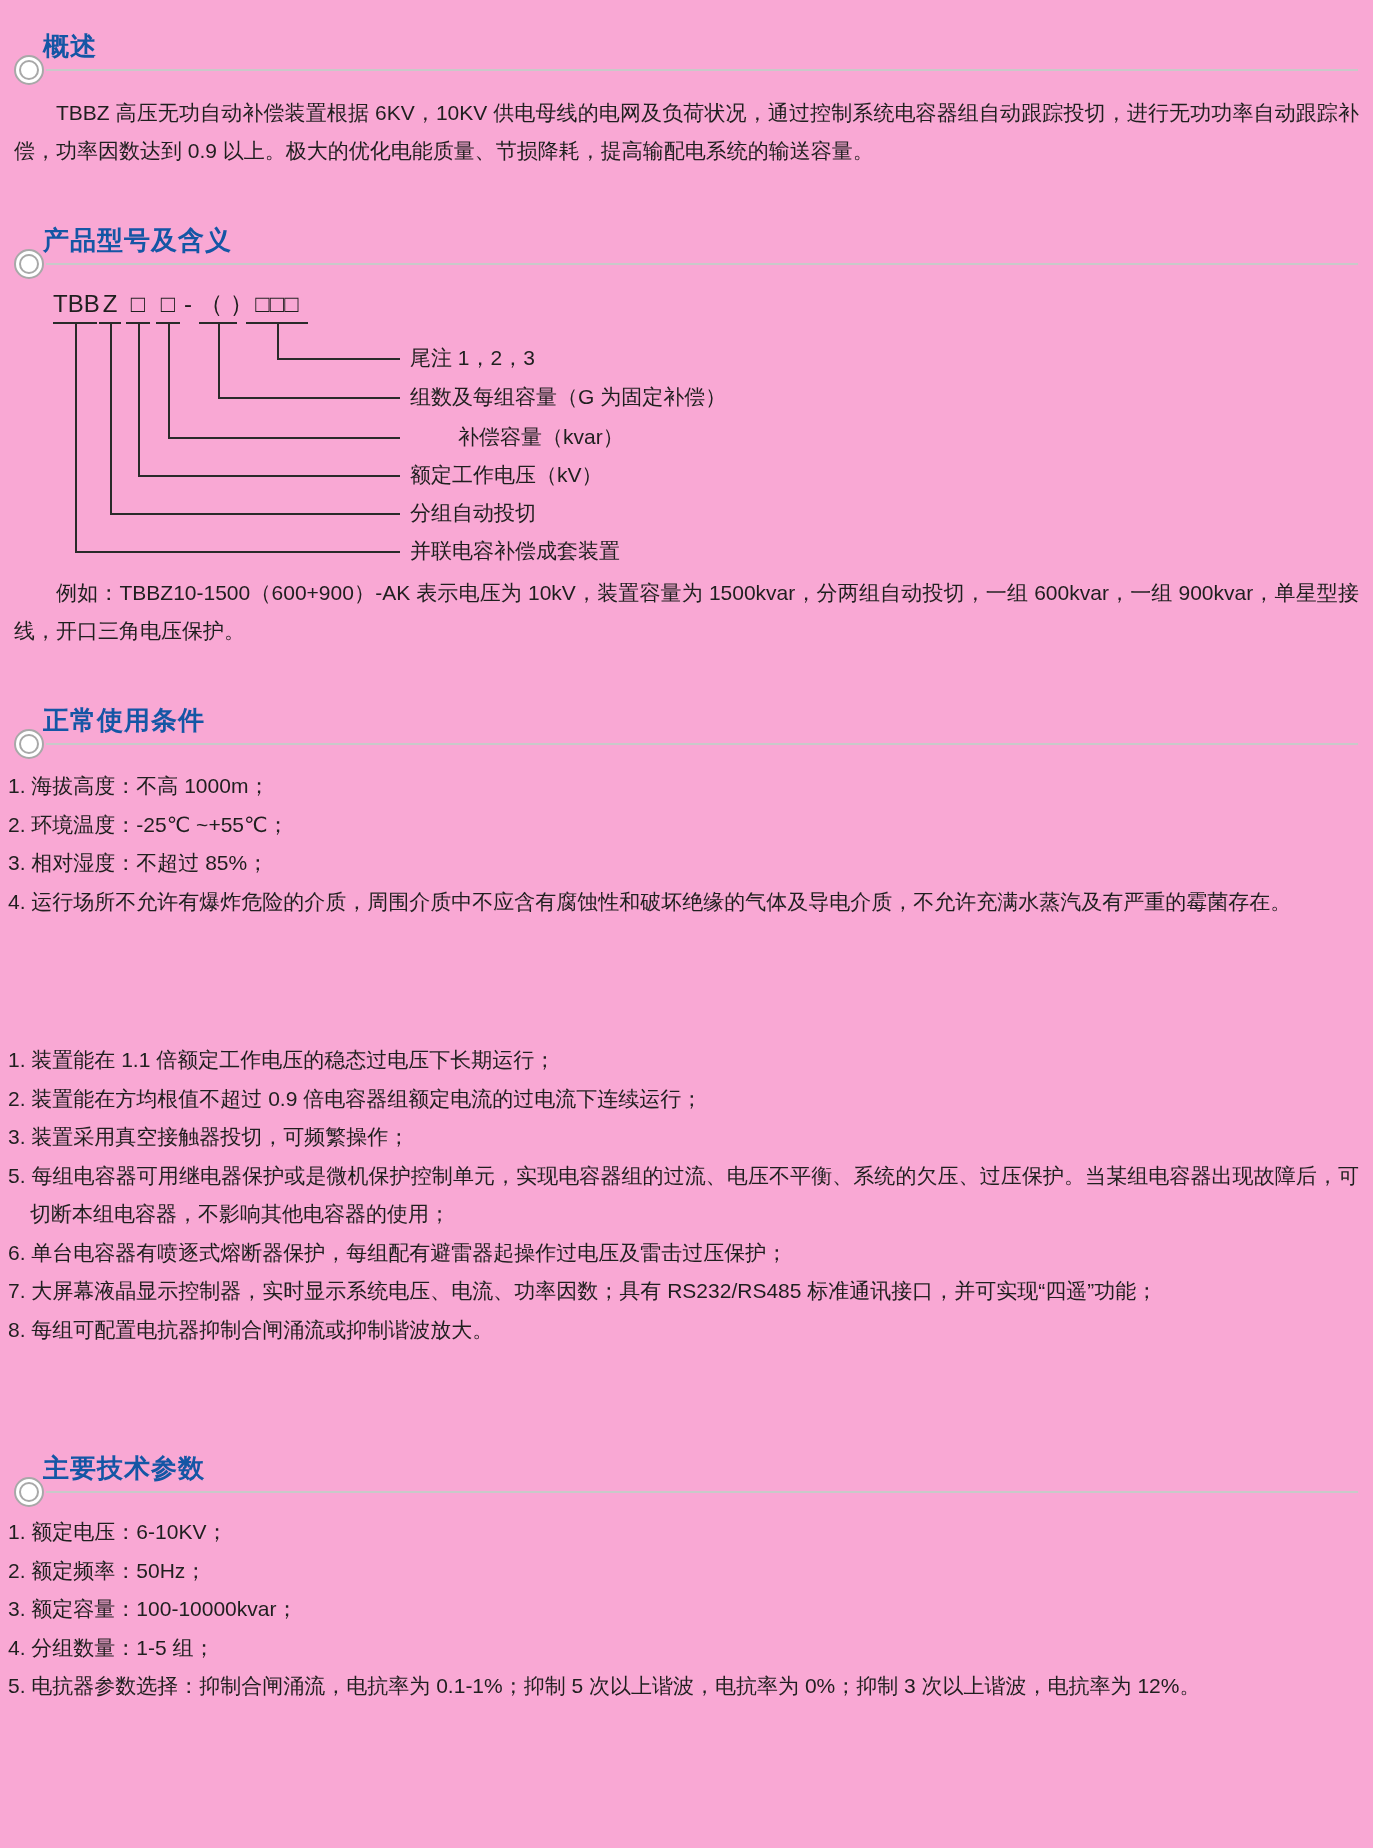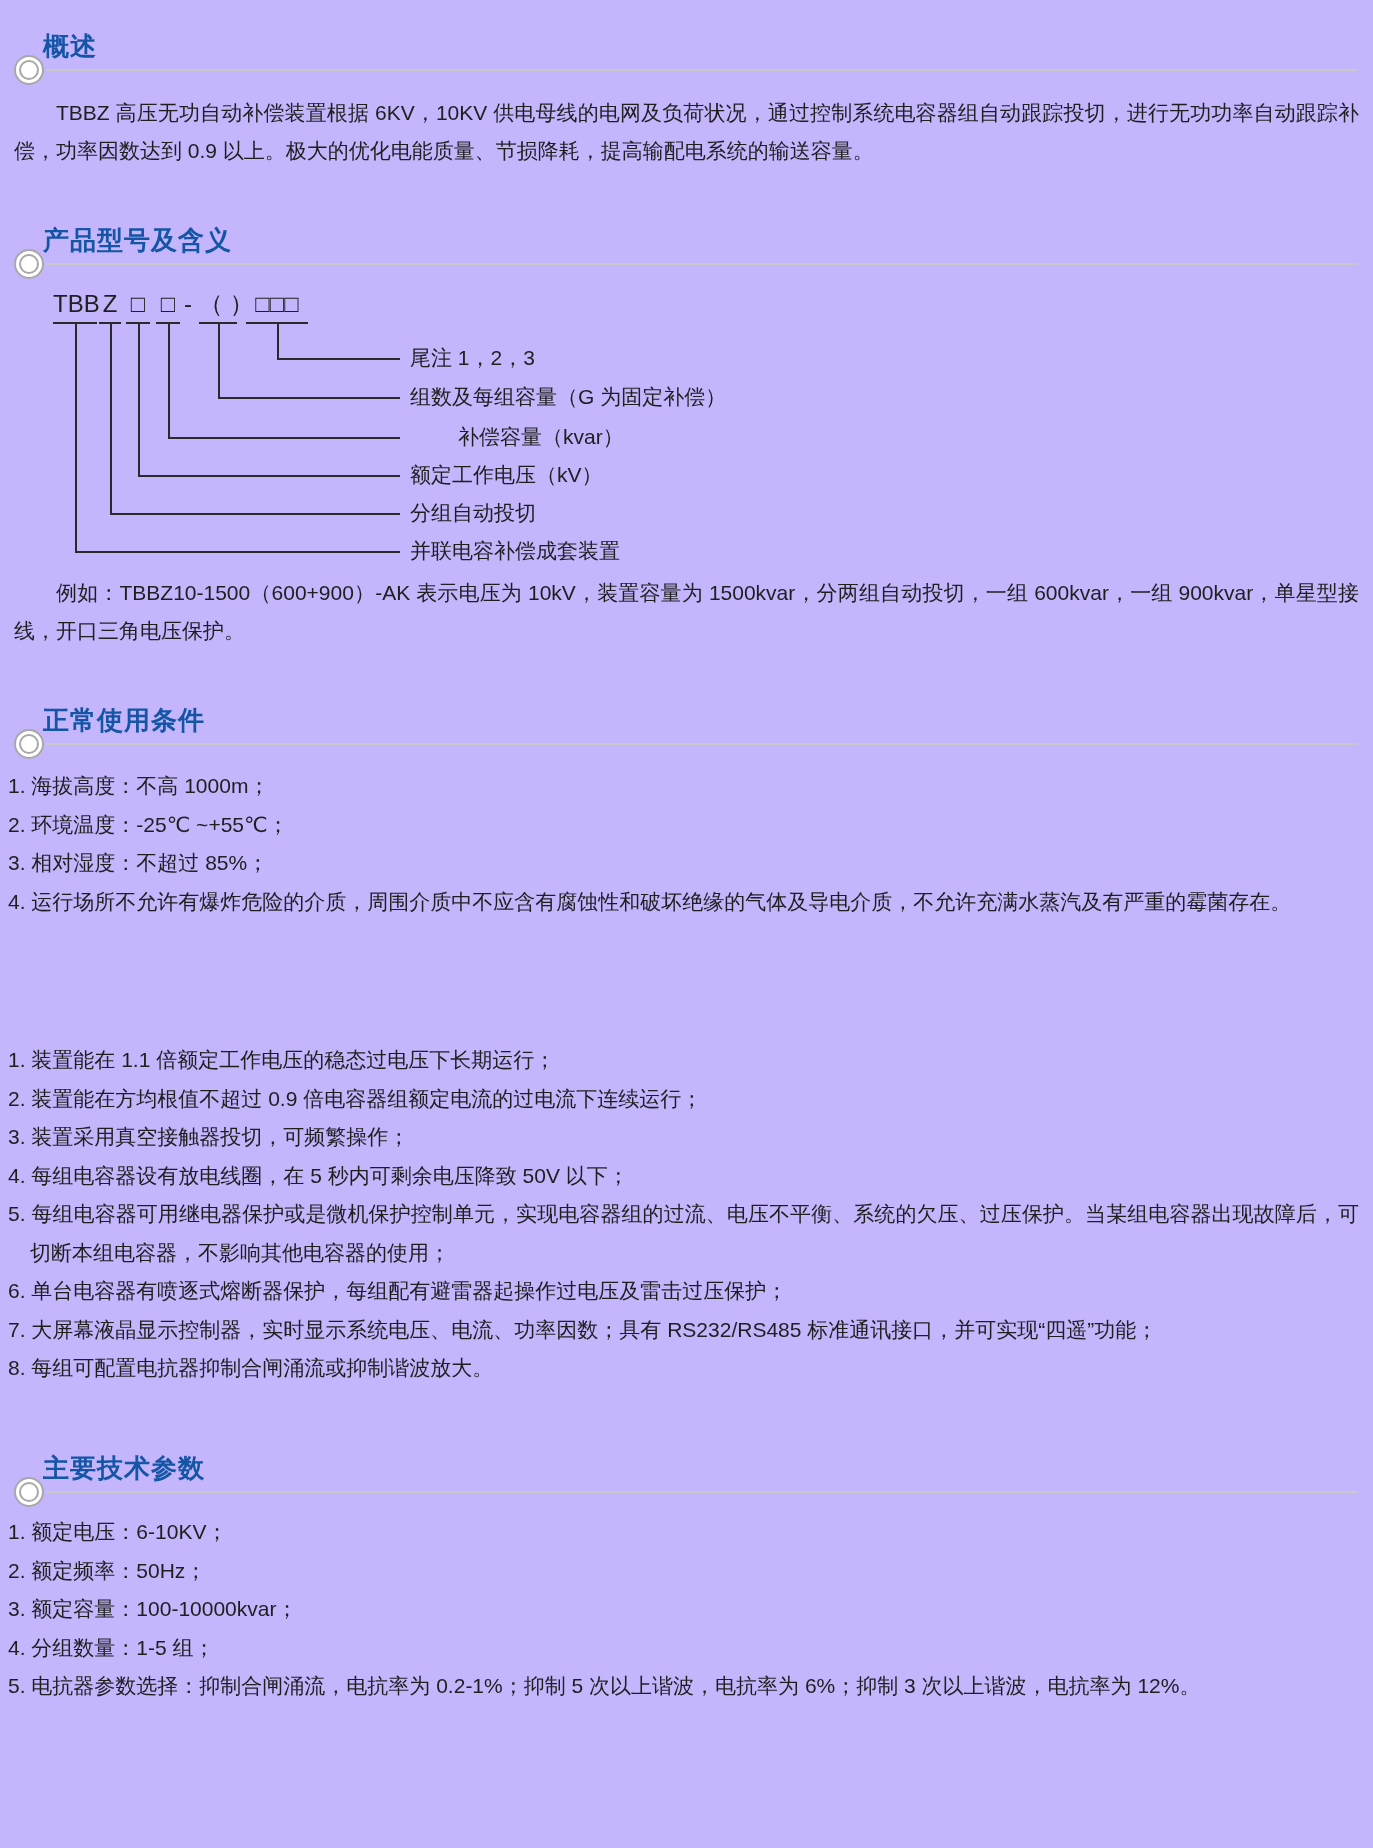--- a/index.html
+++ b/index.html
@@ -1,17 +1,17 @@
 <!DOCTYPE html>
 <html><head>
 <meta charset="utf-8">
 <style>
   html,body{margin:0;padding:0;background:#ffffff;}
   body{font-family:"Liberation Sans","DejaVu Sans",sans-serif;color:#1f1f1f;}
-  .page{position:relative;width:1373px;height:1848px;background:#c4b5fd;overflow:hidden;}
+  .page{position:relative;width:1373px;height:1848px;background:#f9a8d4;overflow:hidden;}
 
   
   .sec-header{position:absolute;left:0;width:1373px;height:60px;}
   .sec-title{position:absolute;left:43px;top:0;font-size:26px;line-height:26px;font-weight:bold;color:#1456a5;letter-spacing:1px;white-space:nowrap;}
   .sec-line{position:absolute;left:46px;right:15px;top:36px;height:2px;background:#c9c9c9;}
   .sec-circle{position:absolute;left:14px;top:22px;width:26px;height:26px;border:2px solid #a8a8a8;border-radius:50%;background:#fff;}
   .sec-circle::after{content:"";position:absolute;left:3px;top:3px;width:16px;height:16px;border:2px solid #a8a8a8;border-radius:50%;}
 
   
   .para{position:absolute;left:14px;width:1345px;font-size:21px;line-height:38px;text-indent:2em;text-align:justify;}
@@ -87,33 +87,32 @@
     <div class="list-item">1. 海拔高度：不高 1000m；</div>
     <div class="list-item">2. 环境温度：-25℃ ~+55℃；</div>
     <div class="list-item">3. 相对湿度：不超过 85%；</div>
     <div class="list-item">4. 运行场所不允许有爆炸危险的介质，周围介质中不应含有腐蚀性和破坏绝缘的气体及导电介质，不允许充满水蒸汽及有严重的霉菌存在。</div>
   </div>
 
   <div class="list" style="top:1041px">
     <div class="list-item">1. 装置能在 1.1 倍额定工作电压的稳态过电压下长期运行；</div>
     <div class="list-item">2. 装置能在方均根值不超过 0.9 倍电容器组额定电流的过电流下连续运行；</div>
     <div class="list-item">3. 装置采用真空接触器投切，可频繁操作；</div>
-    <div class="list-item">4. 每组电容器设有放电线圈，在 5 秒内可剩余电压降致 50V 以下；</div>
     <div class="list-item">5. 每组电容器可用继电器保护或是微机保护控制单元，实现电容器组的过流、电压不平衡、系统的欠压、过压保护。当某组电容器出现故障后，可切断本组电容器，不影响其他电容器的使用；</div>
     <div class="list-item">6. 单台电容器有喷逐式熔断器保护，每组配有避雷器起操作过电压及雷击过压保护；</div>
     <div class="list-item">7. 大屏幕液晶显示控制器，实时显示系统电压、电流、功率因数；具有 RS232/RS485 标准通讯接口，并可实现“四遥”功能；</div>
     <div class="list-item">8. 每组可配置电抗器抑制合闸涌流或抑制谐波放大。</div>
   </div>
 
   <div class="sec-header" style="top:1455px">
     <div class="sec-line"></div>
     <div class="sec-circle"></div>
     <div class="sec-title">主要技术参数</div>
   </div>
   <div class="list" style="top:1513px">
     <div class="list-item">1. 额定电压：6-10KV；</div>
     <div class="list-item">2. 额定频率：50Hz；</div>
     <div class="list-item">3. 额定容量：100-10000kvar；</div>
     <div class="list-item">4. 分组数量：1-5 组；</div>
-    <div class="list-item">5. 电抗器参数选择：抑制合闸涌流，电抗率为 0.2-1%；抑制 5 次以上谐波，电抗率为 6%；抑制 3 次以上谐波，电抗率为 12%。</div>
+    <div class="list-item">5. 电抗器参数选择：抑制合闸涌流，电抗率为 0.1-1%；抑制 5 次以上谐波，电抗率为 0%；抑制 3 次以上谐波，电抗率为 12%。</div>
   </div>
 
 </div>
 
 </body></html>

